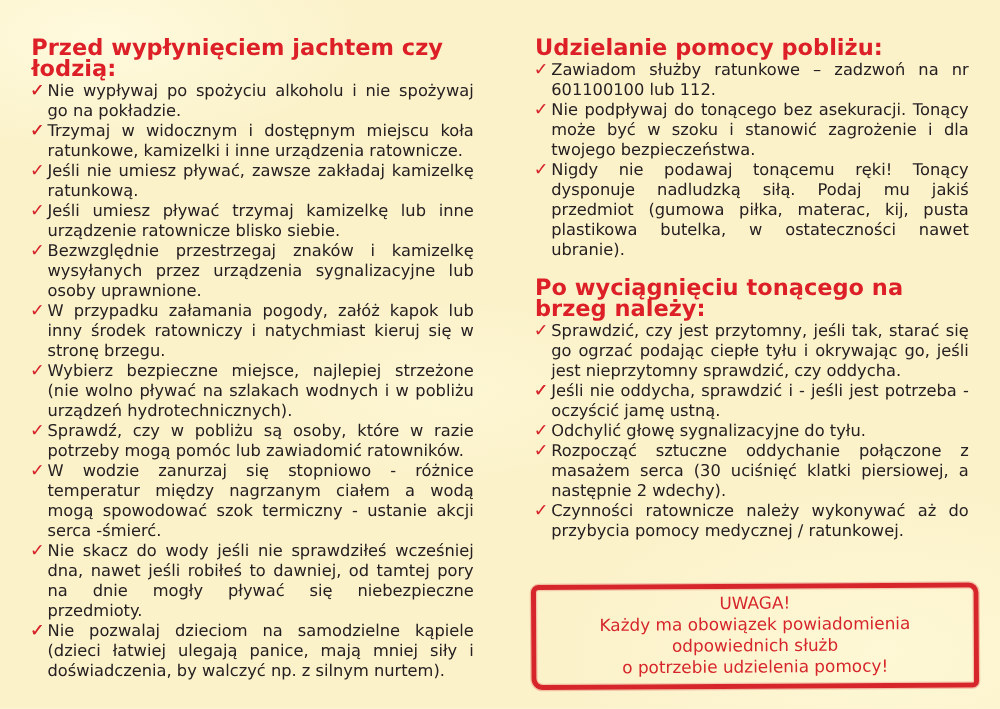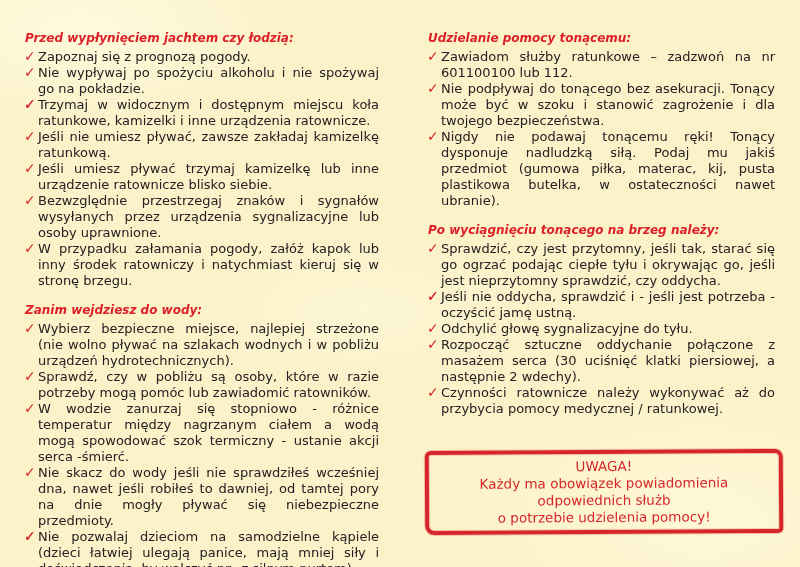--- a/index.html
+++ b/index.html
@@ -21,25 +21,24 @@
     position: absolute;
     top: 30px;
     color: #262022;
     font-size: 13px;
     line-height: 16px;
   }
   .col-left  { left: 25px;  width: 354px; }
   .col-right { left: 428px; width: 347px; }
   h2 {
     margin: 0 0 2px 0;
-    font-size: 12px;
+    font-size: 18px;
     line-height: 17px;
     font-weight: bold;
     color: #dd2027;
-    font-style: italic;
   }
   section + section h2 { margin-top: 13px; }
   section + section { }
   .item {
     position: relative;
     padding-left: 13px;
     text-align: justify;
     hyphens: none;
   }
   .check {
@@ -71,43 +70,42 @@
   }
 </style>
 </head>
 <body>
 
 <div class="page">
 
   <div class="col col-left">
     <section>
       <h2>Przed wypłynięciem jachtem czy łodzią:</h2>
-      <div class="item"><span class="check">✓</span><span>Zapoznaj się z prognozą pogody.</span></div>
+      <div class="item"><span class="check">✓</span></div>
       <div class="item"><span class="check">✓</span><span>Nie wypływaj po spożyciu alkoholu i nie spożywaj go na pokładzie.</span></div>
       <div class="item"><span class="check">✓</span></div>
       <div class="item"><span class="check">✓</span><span>Trzymaj w widocznym i dostępnym miejscu koła ratunkowe, kamizelki i inne urządzenia ratownicze.</span></div>
       <div class="item"><span class="check">✓</span><span>Jeśli nie umiesz pływać, zawsze zakładaj kamizelkę ratunkową.</span></div>
       <div class="item"><span class="check">✓</span><span>Jeśli umiesz pływać trzymaj kamizelkę lub inne urządzenie ratownicze blisko siebie.</span></div>
-      <div class="item"><span class="check">✓</span><span>Bezwzględnie przestrzegaj znaków i sygnałów wysyłanych przez urządzenia sygnalizacyjne lub osoby uprawnione.</span></div>
+      <div class="item"><span class="check">✓</span><span>Bezwzględnie przestrzegaj znaków i kamizelkę wysyłanych przez urządzenia sygnalizacyjne lub osoby uprawnione.</span></div>
       <div class="item"><span class="check">✓</span><span>W przypadku załamania pogody, załóż kapok lub inny środek ratowniczy i natychmiast kieruj się w stronę brzegu.</span></div>
     </section>
     <section>
-      <h2>Zanim wejdziesz do wody:</h2>
       <div class="item"><span class="check">✓</span><span>Wybierz bezpieczne miejsce, najlepiej strzeżone (nie wolno pływać na szlakach wodnych i w pobliżu urządzeń hydrotechnicznych).</span></div>
       <div class="item"><span class="check">✓</span><span>Sprawdź, czy w pobliżu są osoby, które w razie potrzeby mogą pomóc lub zawiadomić ratowników.</span></div>
       <div class="item"><span class="check">✓</span><span>W wodzie zanurzaj się stopniowo - różnice temperatur między nagrzanym ciałem a wodą mogą spowodować szok termiczny - ustanie akcji serca -śmierć.</span></div>
       <div class="item"><span class="check">✓</span><span>Nie skacz do wody jeśli nie sprawdziłeś wcześniej dna, nawet jeśli robiłeś to dawniej, od tamtej pory na dnie mogły pływać się niebezpieczne przedmioty.</span></div>
       <div class="item"><span class="check">✓</span></div>
       <div class="item"><span class="check">✓</span><span>Nie pozwalaj dzieciom na samodzielne kąpiele (dzieci łatwiej ulegają panice, mają mniej siły i doświadczenia, by walczyć np. z silnym nurtem).</span></div>
     </section>
   </div>
 
   <div class="col col-right">
     <section>
-      <h2>Udzielanie pomocy tonącemu:</h2>
+      <h2>Udzielanie pomocy pobliżu:</h2>
       <div class="item"><span class="check">✓</span><span>Zawiadom służby ratunkowe – zadzwoń na nr 601100100 lub 112.</span></div>
       <div class="item"><span class="check">✓</span><span>Nie podpływaj do tonącego bez asekuracji. Tonący może być w szoku i stanowić zagrożenie i dla twojego bezpieczeństwa.</span></div>
       <div class="item"><span class="check">✓</span><span>Nigdy nie podawaj tonącemu ręki! Tonący dysponuje nadludzką siłą. Podaj mu jakiś przedmiot (gumowa piłka, materac, kij, pusta plastikowa butelka, w ostateczności nawet ubranie).</span></div>
     </section>
     <section>
       <h2>Po wyciągnięciu tonącego na brzeg należy:</h2>
       <div class="item"><span class="check">✓</span><span>Sprawdzić, czy jest przytomny, jeśli tak, starać się go ogrzać podając ciepłe tyłu i okrywając go, jeśli jest nieprzytomny sprawdzić, czy oddycha.</span></div>
       <div class="item"><span class="check">✓</span></div>
       <div class="item"><span class="check">✓</span><span>Jeśli nie oddycha, sprawdzić i - jeśli jest potrzeba - oczyścić jamę ustną.</span></div>
       <div class="item"><span class="check">✓</span><span>Odchylić głowę sygnalizacyjne do tyłu.</span></div>

